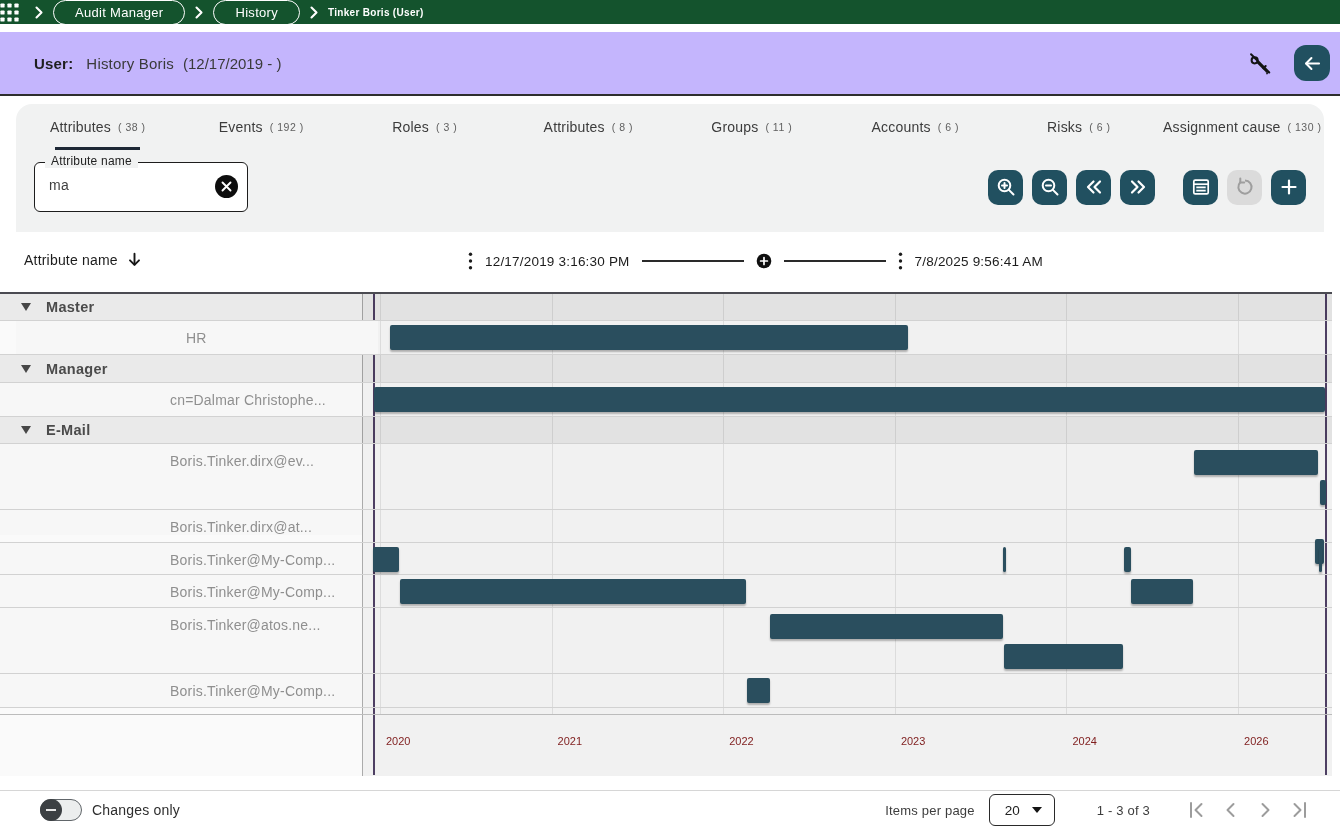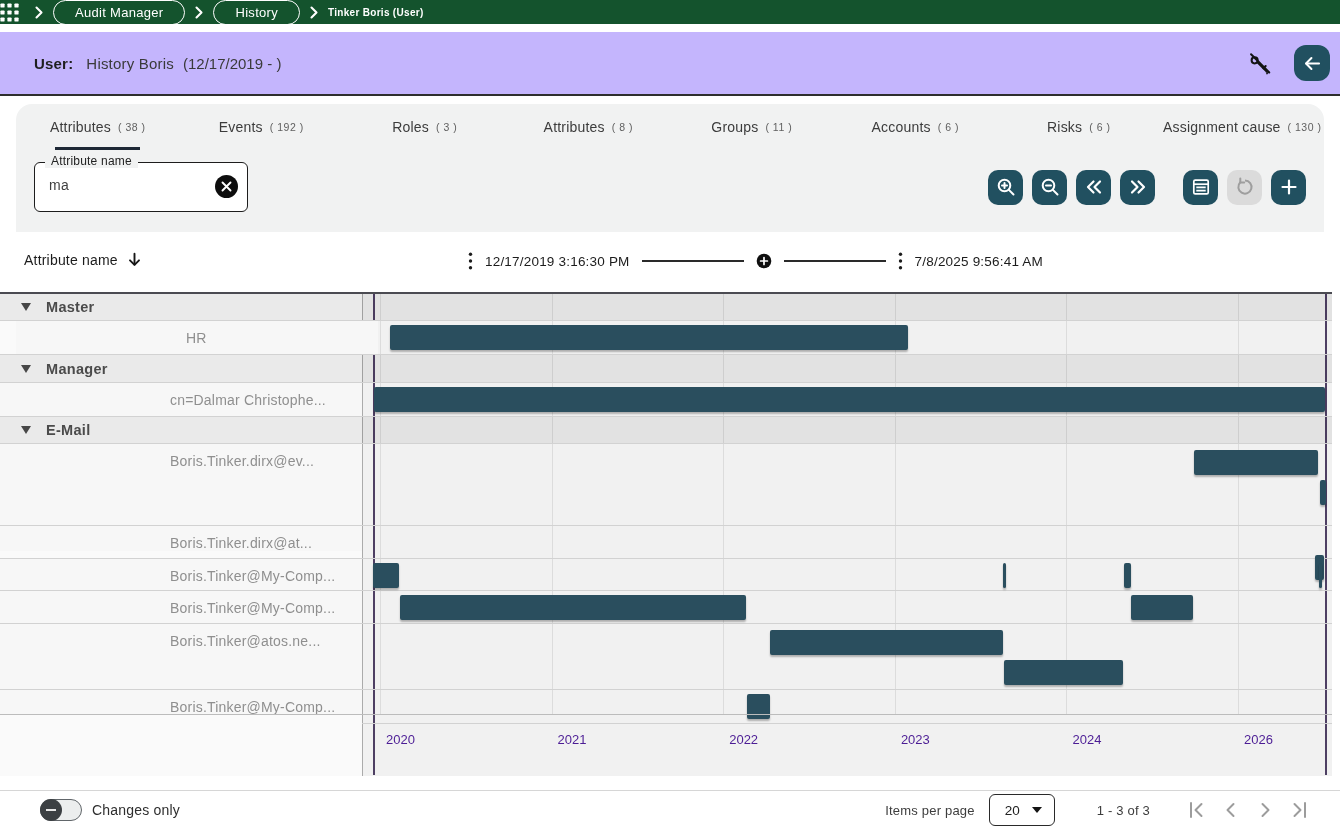--- a/index.html
+++ b/index.html
@@ -61,21 +61,21 @@
   .kebab,.addmark{background:none;border:none;padding:0;display:flex;cursor:pointer;}
   .datetext{letter-spacing:.2px;}
 
   
   .gantt{position:absolute;top:292px;left:0;right:8px;height:484px;border-top:2px solid #4b4b52;
          box-sizing:border-box;background:#fafafa;}
   .chartlayer{position:absolute;left:362px;right:0;top:0;bottom:0;background:#f1f1f1;
               border-left:1px solid #ababab;box-sizing:border-box;}
   .vline{position:absolute;top:0;bottom:62px;width:1px;background:#dcdcdc;}
   .mline{position:absolute;top:0;bottom:1px;width:2px;background:#4e3f63;}
-  .ylabel{position:absolute;bottom:29px;font-size:13px;color:#4c1d95;margin-left:6px;letter-spacing:0;}
+  .ylabel{position:absolute;bottom:29px;font-size:11px;color:#7f1d1d;margin-left:6px;letter-spacing:0;}
   .rows{position:absolute;top:0;left:0;right:0;}
   .grow{display:flex;box-sizing:border-box;border-bottom:1px solid #d2d2d2;}
   .grow.ghead{background:rgba(30,30,35,.07);align-items:center;}
   .glab{width:362px;flex:none;box-sizing:border-box;display:flex;overflow:hidden;}
   .gitem .glab{background:#f7f7f7;}
   .caret{width:0;height:0;border-left:5.5px solid transparent;border-right:5.5px solid transparent;
          border-top:8px solid #474747;margin-left:21px;align-self:center;cursor:pointer;}
   .gtext{margin-left:15px;font-size:14.5px;font-weight:700;color:#4b4b4b;letter-spacing:.3px;}
   .itext{margin-left:170px;margin-top:9px;font-size:14px;color:#8f8f8f;letter-spacing:.2px;white-space:nowrap;}
   .gcell{flex:1;position:relative;}
@@ -349,21 +349,21 @@
             <div class="bar" style="left: 1.24%; width: 98.04%; top: 4px;"></div>
           </div>
         </div>
         <div class="grow ghead" style="height: 27px;">
           <div class="glab">
             <span class="caret"></span>
             <span class="gtext">E-Mail</span>
           </div>
           <div class="gcell"></div>
         </div>
-        <div class="grow gitem" style="height: 82px;">
+        <div class="grow gitem" style="height: 66px;">
           <div class="glab">
             <span class="itext">Boris.Tinker.dirx@ev...</span>
           </div>
           <div class="gcell">
             <div class="bar" style="left: 85.77%; width: 12.78%; top: 6px;"></div>
             <div class="bar" style="left: 98.76%; width: 0.62%; top: 36px;"></div>
           </div>
         </div>
         <div class="grow gitem" style="height: 33px; flex-direction: column;">
           <div class="glab">

